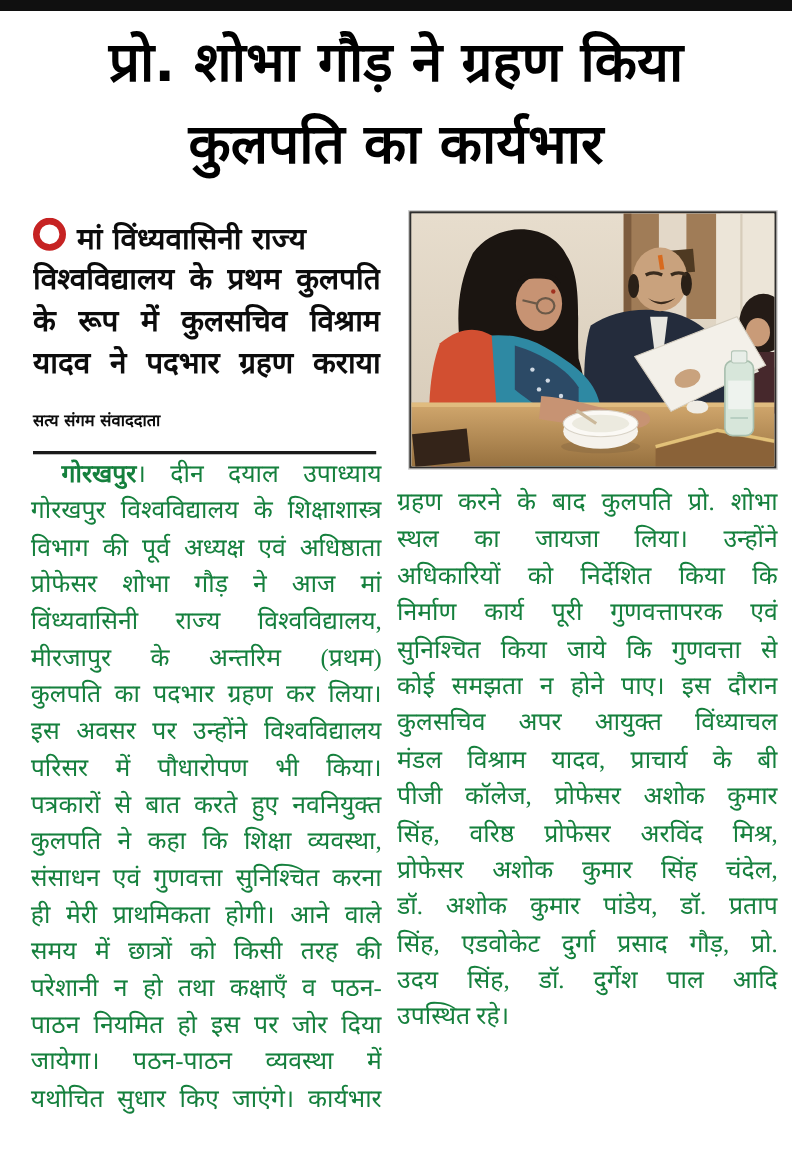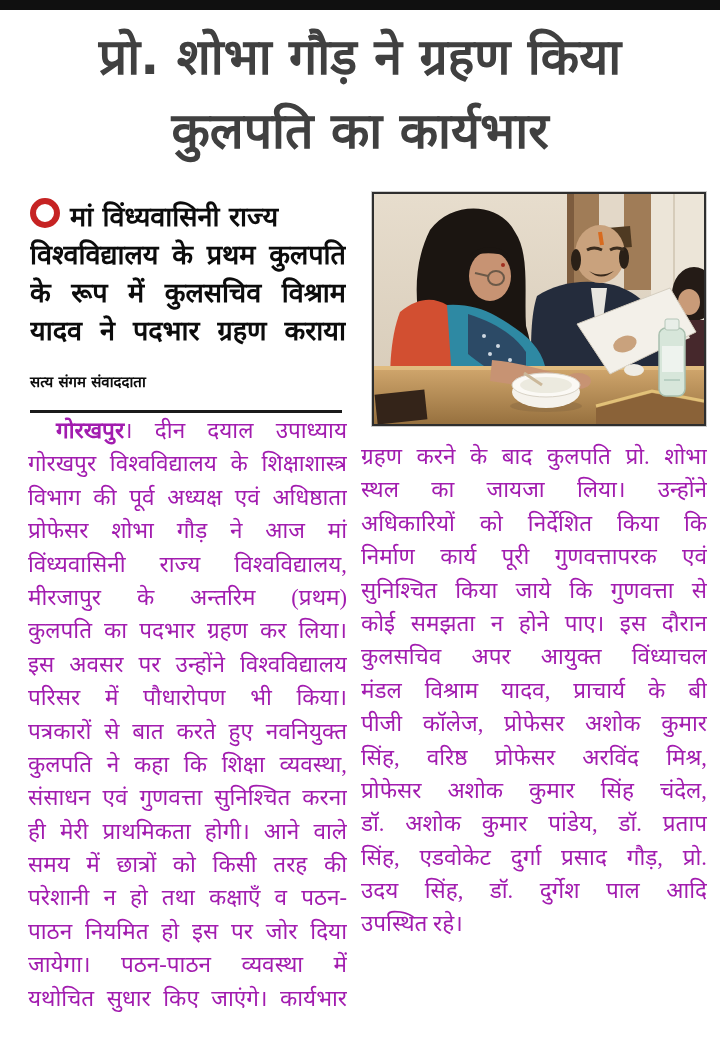--- a/index.html
+++ b/index.html
@@ -7,21 +7,21 @@
     width:720px; height:1060px; position:relative; overflow:hidden;
     background:#ffffff; color:#141414;
     font-family:"Liberation Serif", serif;
   }
   .topbar {
     position:absolute; top:0; left:0; width:720px; height:10px; background:#101010;
   }
   .headline {
     position:absolute; top:20px; left:0; width:720px; text-align:center;
     font-family:"DejaVu Sans", sans-serif; font-weight:700;
-    font-size:50px; line-height:74px; color:#404040;
+    font-size:50px; line-height:74px; color:#000000;
   }
   .lede {
     position:absolute; left:30px; top:198px; width:316px;
     font-family:"DejaVu Sans", sans-serif; font-weight:700;
     font-size:27px; line-height:38px; color:#0c0c0c;
   }
   .lede-line { height:38px; overflow:hidden; text-align:justify; text-align-last:justify; }
   .lede-line.first { text-align:center; text-align-last:left; white-space:nowrap; }
   .bullet {
     display:inline-block; width:18px; height:18px; border:6px solid #c62323;
@@ -30,21 +30,21 @@
   .byline { margin-top:13px; font-size:15px; font-weight:700; }
   .rule { margin-top:9px; width:312px; height:0; border-top:3px solid #1b1b1b; }
 
   .photo-frame {
     position:absolute; left:372px; top:192px; width:330px; height:230px;
     border:2px solid #2e2e2e; outline:1px solid #cccccc; background:#ddd2c2;
   }
   .photo-frame svg { display:block; width:100%; height:100%; }
 
   .col {
-    position:absolute; font-size:22.5px; line-height:33.4px; color:#a21caf;
+    position:absolute; font-size:22.5px; line-height:33.4px; color:#15803d;
     font-family:"Liberation Serif", serif;
   }
   .col-left  { left:28px;  top:414px; width:319px; }
   .col-right { left:361px; top:440px; width:346px; }
   .bodyline { height:33.4px; overflow:hidden; text-align:justify; text-align-last:justify; }
   .bodyline.natural { text-align-last:left; }
   .bodyline.indent { text-indent:28px; }
   .dateline { font-weight:700; }
 </style>
 </head>

